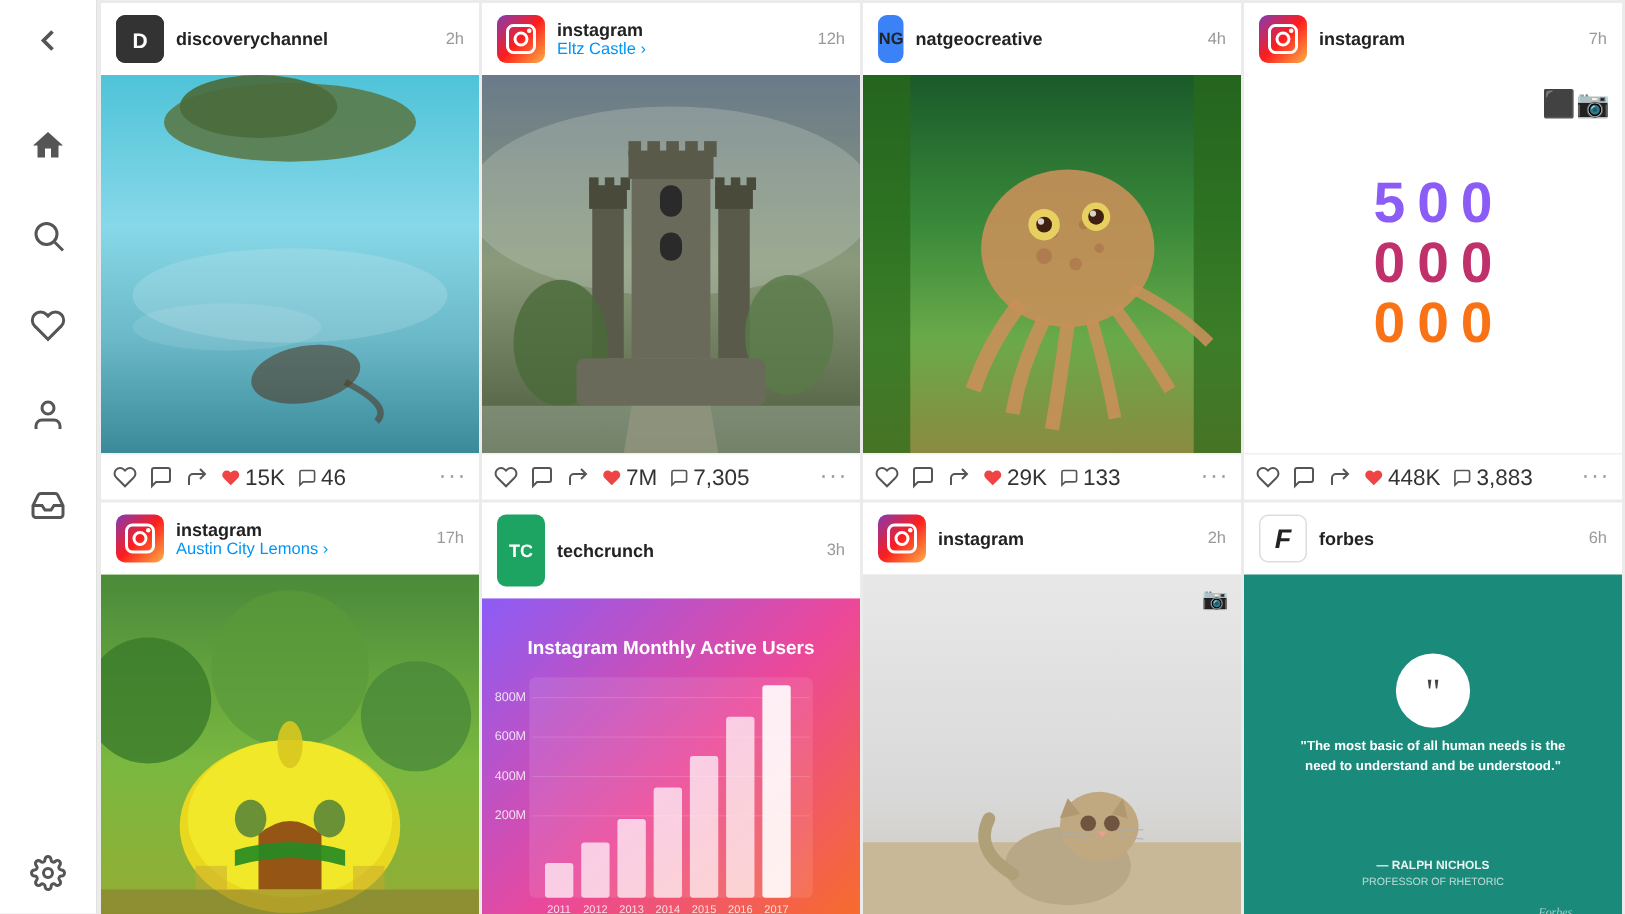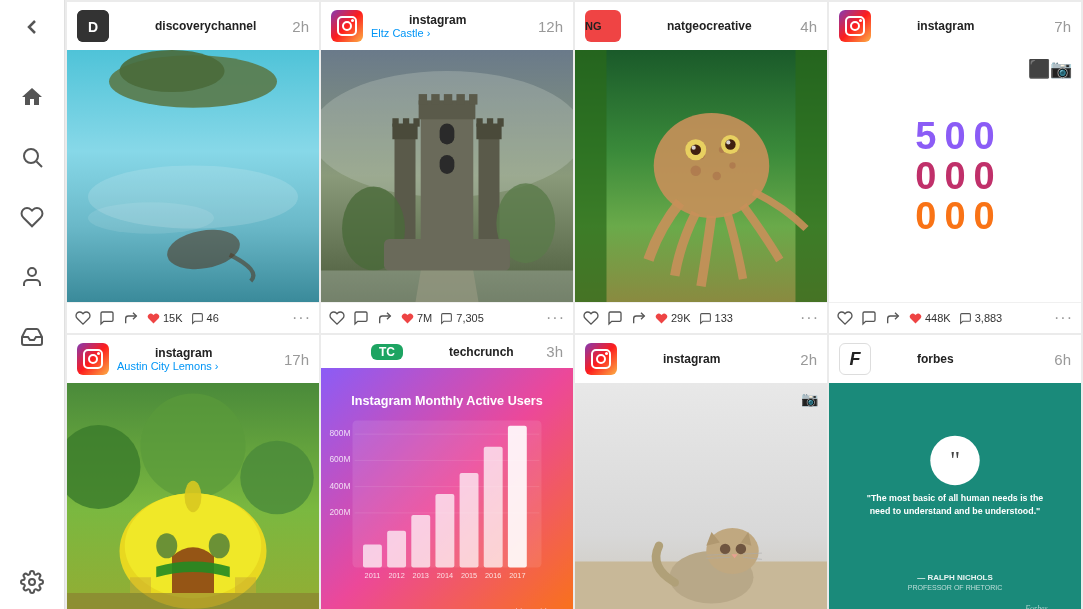--- a/index.html
+++ b/index.html
@@ -88,36 +88,35 @@
       min-width: 0;
     }
 
     .account-name {
       font-size: 12px;
       font-weight: 600;
       color: #222;
       white-space: nowrap;
       overflow: hidden;
       text-overflow: ellipsis;
-      margin-left: 38px;
     }
 
     .sub-title {
       font-size: 11px;
       color: #0095f6;
       white-space: nowrap;
       overflow: hidden;
       text-overflow: ellipsis;
     }
     .sub-title::after {
       content: ' ›';
     }
 
     .time-ago {
-      font-size: 15px;
+      font-size: 11px;
       color: #999;
       flex-shrink: 0;
       text-align: right;
     }
 
     .card-image {
       width: 100%;
       aspect-ratio: 1;
       overflow: hidden;
       position: relative;
@@ -211,21 +210,21 @@
       align-items: center;
       gap: 3px;
       font-size: 11px;
       color: #555;
     }
     .stat svg {
       width: 13px;
       height: 13px;
     }
     .stat-value {
-      font-size: 11px;
+      font-size: 15px;
       color: #333;
     }
 
     .spacer { flex: 1; }
 
     .more-btn {
       cursor: pointer;
       color: #999;
       font-size: 16px;
       letter-spacing: 1px;
@@ -472,21 +471,21 @@
             </svg>
           <span class="stat-value">7,305</span>
         </div>
         <div class="spacer"></div>
         <div class="more-btn">···</div>
       </div>
     </div>
 
     <div class="card">
       <div class="card-header">
-        <div class="avatar" style="background:#ef4444;border-radius:6px;width:36px;height:32px;display:flex;align-items:center;justify-content:flex-start;">
+        <div class="avatar" style="background:#3b82f6;border-radius:6px;width:17px;height:32px;display:flex;align-items:center;justify-content:flex-end;">
           <span style="font-size:11px;font-weight:900;color:#222;">NG</span>
         </div>
         <div class="header-info">
           <div class="account-name">natgeocreative</div>
         </div>
         <div class="time-ago">4h</div>
       </div>
       <div class="card-image img-octopus">
         <svg width="100%" height="100%" viewBox="0 0 240 240" preserveAspectRatio="xMidYMid slice">
           <defs>
@@ -669,21 +668,21 @@
 
           <rect x="60" y="185" width="20" height="15" fill="#c8a830" opacity="0.5"></rect>
           <rect x="160" y="185" width="20" height="15" fill="#c8a830" opacity="0.5"></rect>
         </svg>
       </div>
 
     </div>
 
     <div class="card">
       <div class="card-header">
-        <div class="avatar" style="background:#1da462;border-radius:6px;width:32px;height:16px;display:flex;align-items:center;justify-content:center;margin-left:40px;">
+        <div class="avatar" style="background:#1da462;border-radius:6px;width:32px;height:48px;display:flex;align-items:center;justify-content:center;">
           <span style="font-size:12px;font-weight:900;color:#fff;">TC</span>
         </div>
         <div class="header-info">
           <div class="account-name">techcrunch</div>
         </div>
         <div class="time-ago">3h</div>
       </div>
       <div class="card-image img-chart">
         <svg width="100%" height="100%" viewBox="0 0 240 240" preserveAspectRatio="xMidYMid slice">
           <defs>

